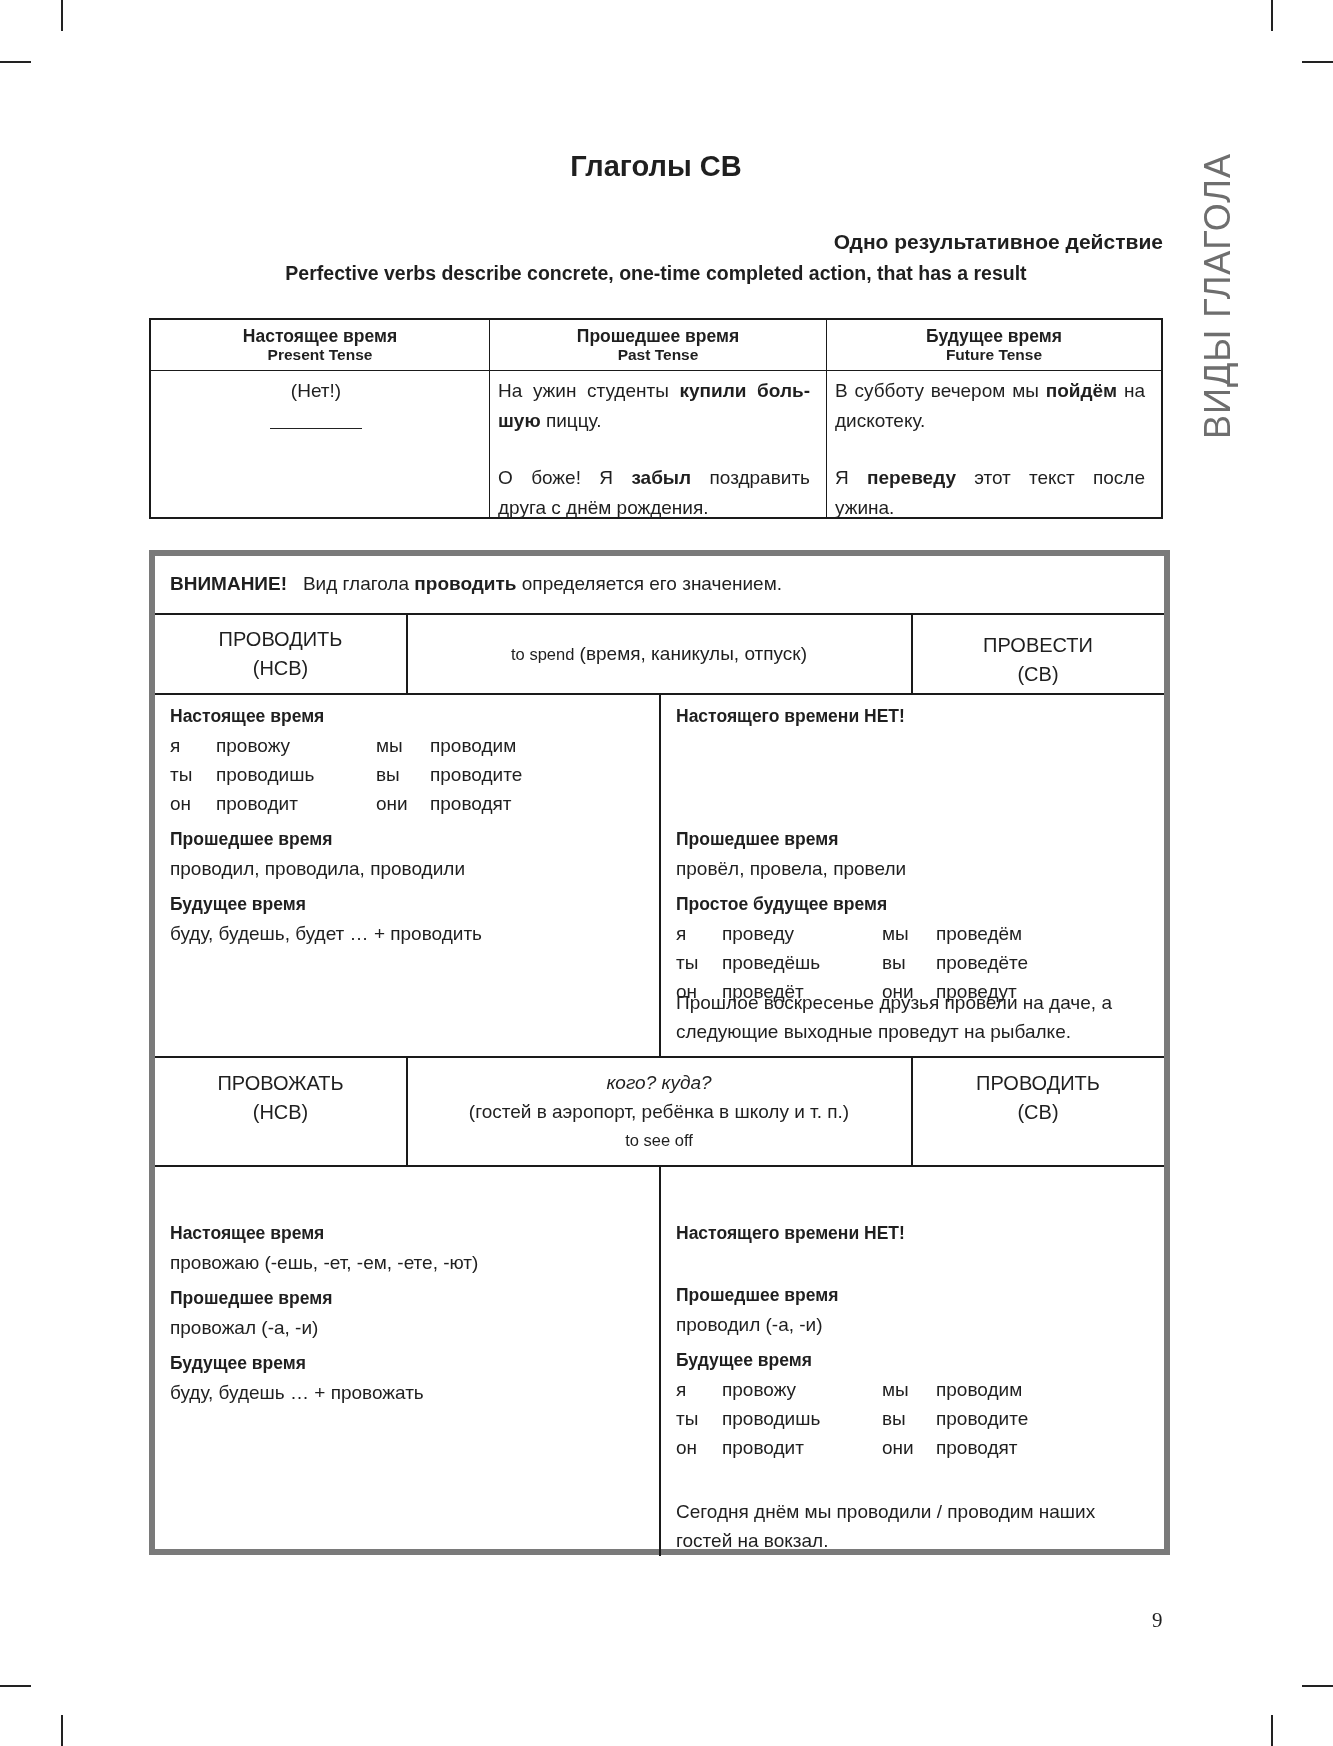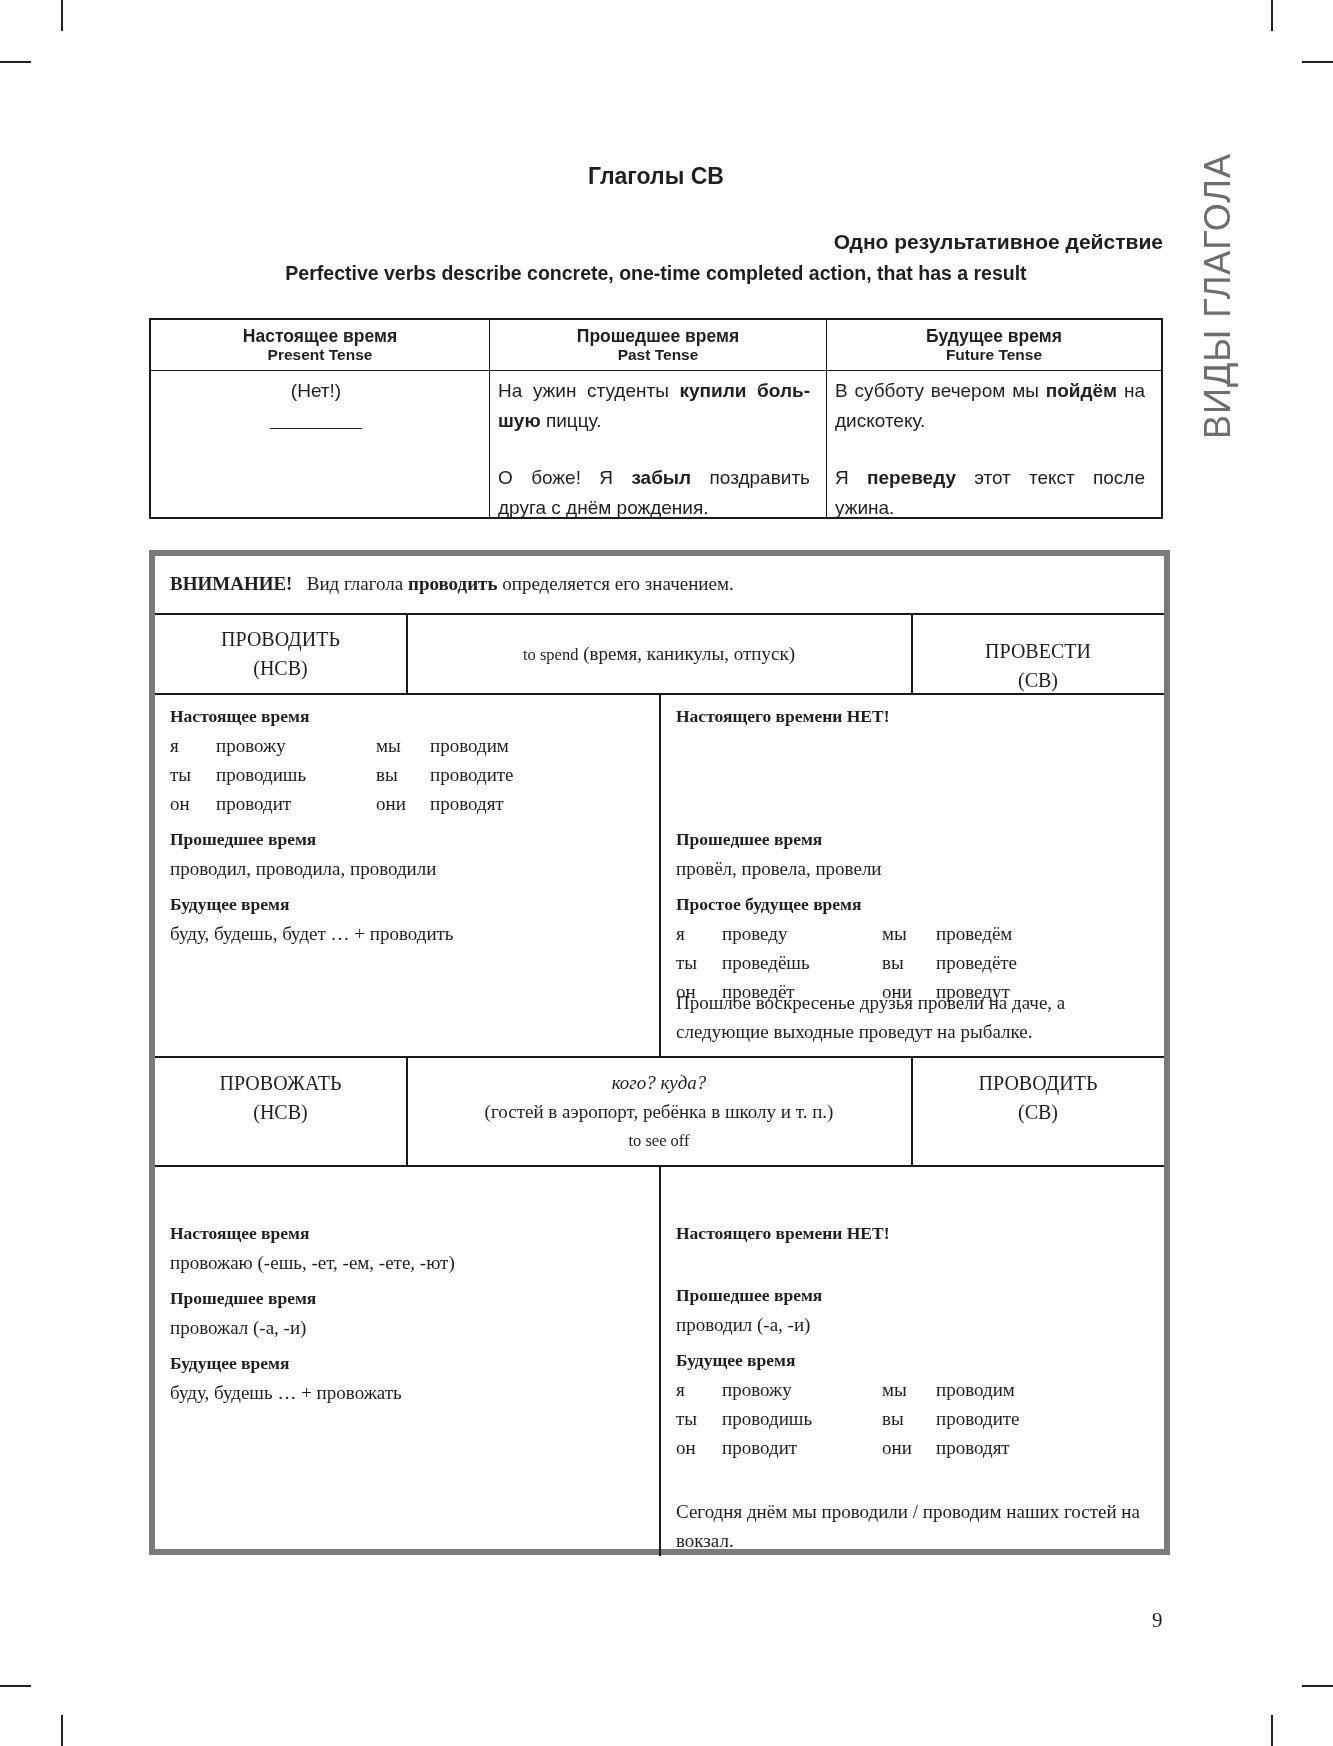--- a/index.html
+++ b/index.html
@@ -5,21 +5,21 @@
   html, body { margin: 0; padding: 0; }
   body {
     width: 1333px; height: 1746px; position: relative; background: #ffffff;
     font-family: "Liberation Sans", sans-serif; color: #1f1f1f; overflow: hidden;
   }
   .crop { position: absolute; background: #222; }
   .crop.v { width: 2px; height: 31px; }
   .crop.h { height: 2px; width: 31px; }
 
   .title { position: absolute; left: 149px; width: 1014px; text-align: center; font-weight: bold; }
-  #main-title { top: 163px; font-size: 23px; }
+  #main-title { top: 150px; font-size: 29px; }
   #sub-title { top: 230px; font-size: 21px; text-align: right; }
   #sub-title-en { top: 262px; font-size: 19.5px; }
 
   .side-label {
     position: absolute; left: 1198px; top: 165px; width: 40px; height: 262px;
     display: flex; align-items: center; justify-content: center;
   }
   .side-label span {
     display: inline-block; transform: rotate(-90deg); white-space: nowrap;
     font-size: 36px; color: #6e6e6e; letter-spacing: 1px;
@@ -41,21 +41,21 @@
   #tense-table .td.c1 { text-align: center; padding-top: 5px; }
   .blank-line { display: inline-block; width: 92px; border-bottom: 1px solid #222; height: 22px; }
   .justify { text-align: justify; }
   .ex-gap { height: 28px; }
 
   
   #attention-box {
     position: absolute; left: 149px; top: 550px; width: 1021px; height: 1005px;
     border: 6px solid #7a7a7a; box-sizing: border-box; background: #fff;
   }
-  .abs { position: absolute; box-sizing: border-box; font-family: Liberation Serif, serif; }
+  .abs { position: absolute; box-sizing: border-box; }
   .hline { position: absolute; height: 1.5px; background: #1a1a1a; left: 0; right: 0; }
   .vline { position: absolute; width: 1.5px; background: #1a1a1a; }
   #attention-text { left: 15px; top: 17px; font-size: 19px; }
   .verb-cell { text-align: center; font-size: 20px; line-height: 29px; display: flex; flex-direction: column; align-items: center; justify-content: center; }
   .meaning-cell { text-align: center; font-size: 19px; line-height: 29px; display: flex; flex-direction: column; align-items: center; justify-content: center; }
   .small-en { font-size: 16.5px; }
   .col-text { font-size: 19px; line-height: 29px; }
   .col-text .h { font-weight: bold; font-size: 17.5px; line-height: 29px; }
   .conj { display: grid; grid-template-columns: 46px 160px 54px 150px; }
   .gap-s { height: 7px; }
@@ -121,21 +121,21 @@
 
   <div class="abs verb-cell" style="left:0; top:58px; width:251px; height:79px;">
     <div>ПРОВОДИТЬ</div>
     <div>(НСВ)</div>
   </div>
   <div class="vline" style="left:251px; top:58px; height:80px;"></div>
   <div class="abs meaning-cell" style="left:252px; top:58px; width:504px; height:79px;">
     <div><span class="small-en">to spend</span><span> (время, каникулы, отпуск)</span></div>
   </div>
   <div class="vline" style="left:756px; top:58px; height:80px;"></div>
-  <div class="abs verb-cell" style="left:757px; top:58px; width:252px; height:91px;margin-top:6px;">
+  <div class="abs verb-cell" style="left:757px; top:58px; width:252px; height:91px;">
     <div>ПРОВЕСТИ</div>
     <div>(СВ)</div>
   </div>
   <div class="hline" style="top:137px;"></div>
 
   <div class="vline" style="left:504px; top:138px; height:362px;"></div>
   <div class="abs col-text" style="left:15px; top:146px; width:475px;">
     <div class="h">Настоящее время</div>
     <div id="conj-0-left" class="conj">
         <span>я</span>

